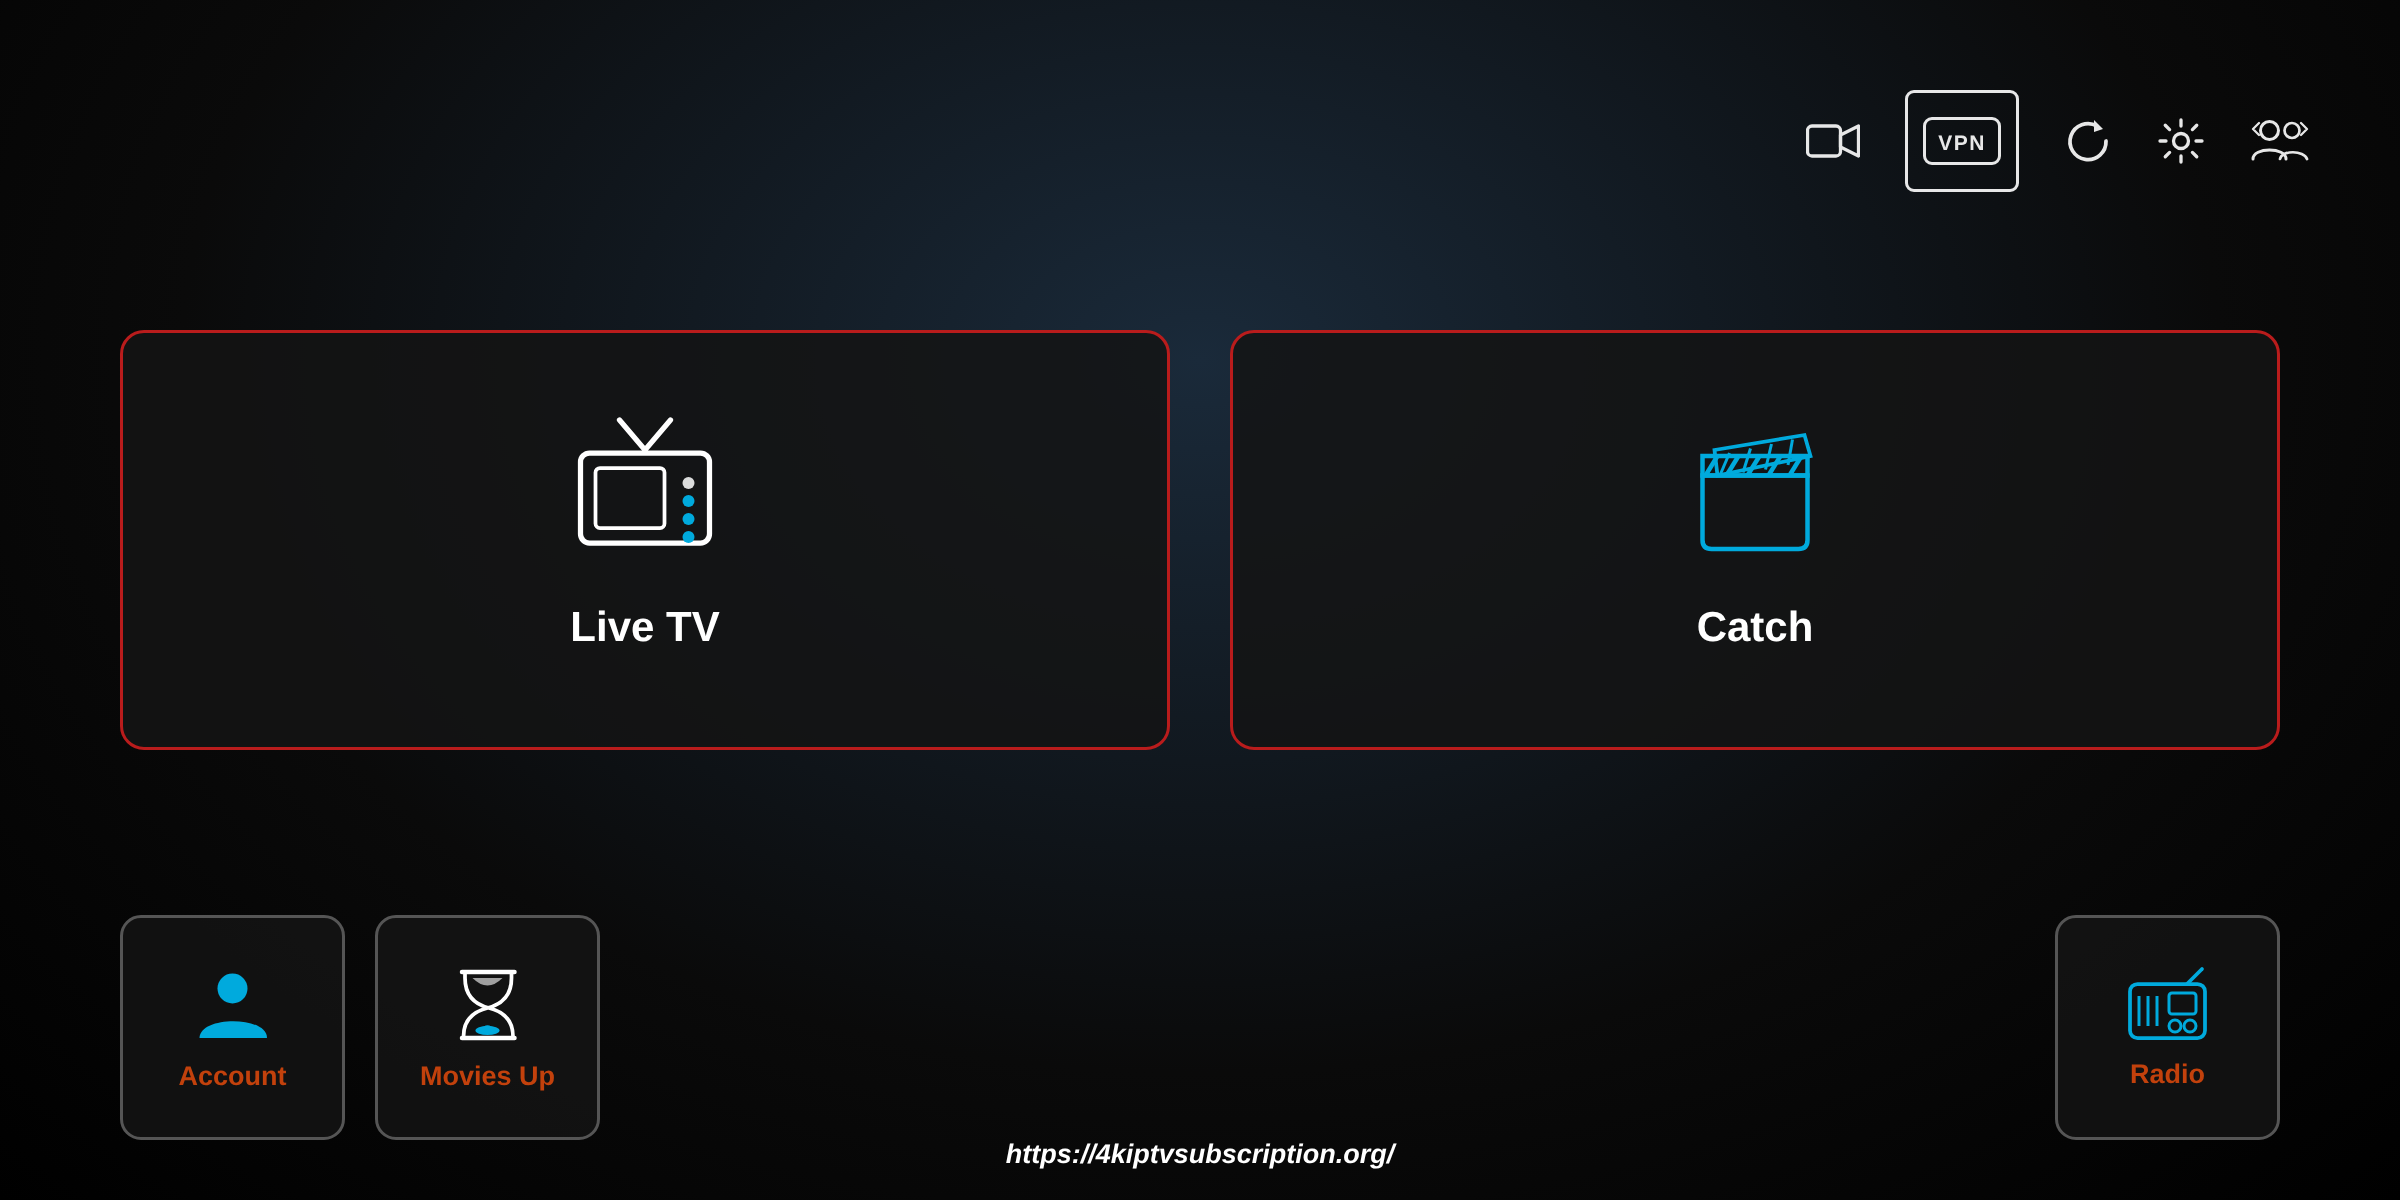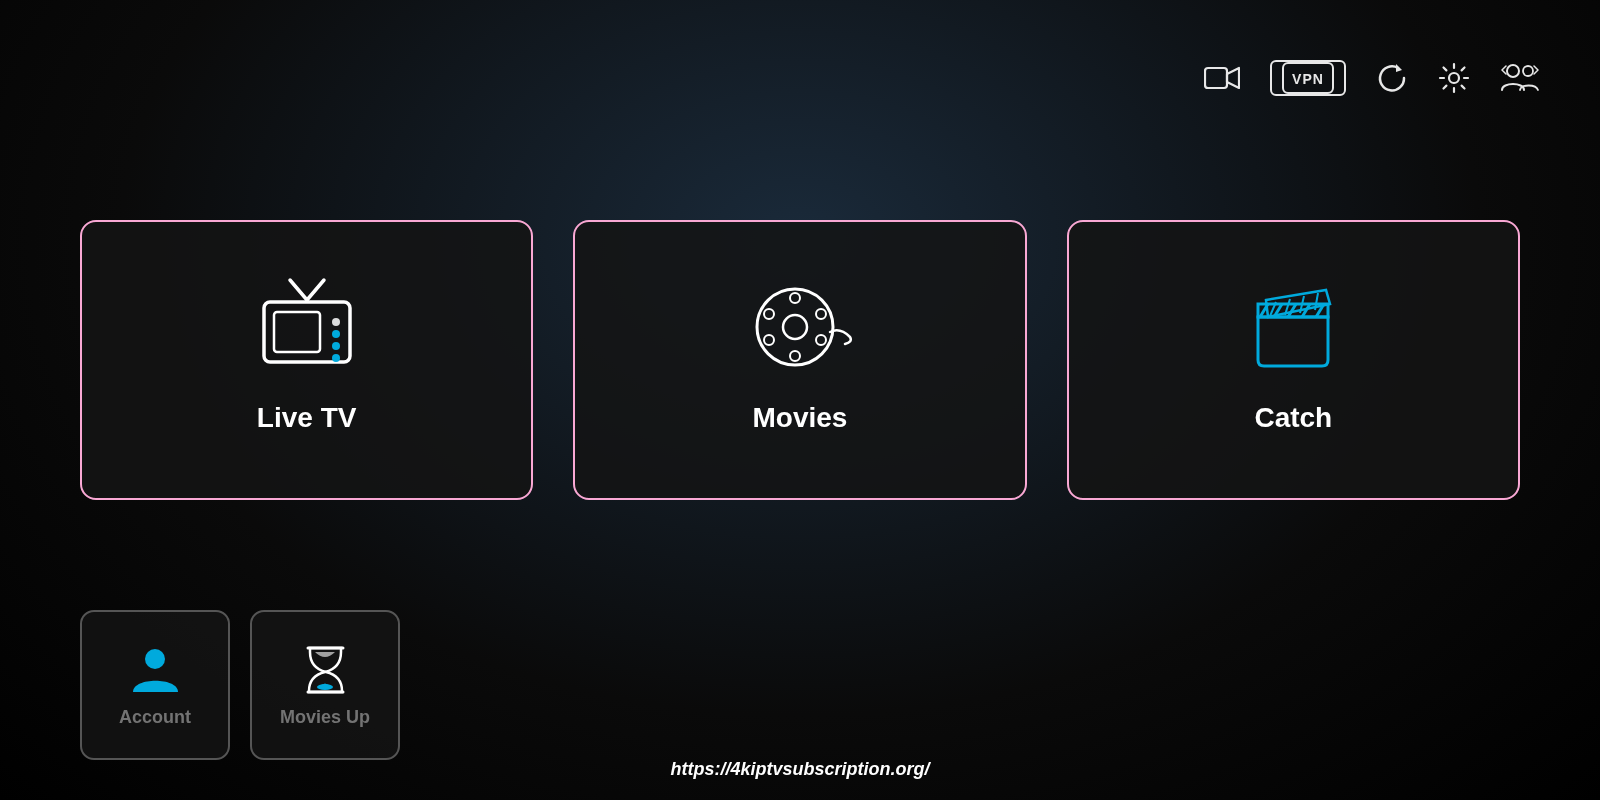--- a/index.html
+++ b/index.html
@@ -27,40 +27,40 @@
     .top-icon {
       color: #fff;
       font-size: 28px;
       cursor: pointer;
       opacity: 0.9;
     }
 
     .vpn-badge {
       border: 2px solid #fff;
       border-radius: 6px;
-      padding: 0 10px;
+      padding: 16px 10px;
       font-size: 16px;
       font-weight: bold;
       letter-spacing: 1px;
       cursor: pointer;
     }
 
     
     .main-cards {
       position: absolute;
       top: 220px;
       left: 80px;
       right: 80px;
       display: flex;
       gap: 40px;
     }
 
     .main-card {
       flex: 1;
-      border: 2px solid #f9a8d4;
+      border: 2px solid #b91c1c;
       border-radius: 16px;
       background: rgba(20,20,20,0.85);
       display: flex;
       flex-direction: column;
       align-items: center;
       justify-content: center;
       padding: 16px 20px 30px;
       cursor: pointer;
       min-height: 280px;
     }
@@ -107,21 +107,21 @@
       flex-direction: column;
       align-items: center;
       justify-content: center;
       gap: 10px;
       cursor: pointer;
     }
 
     .small-card .card-label {
       font-size: 18px;
       font-weight: bold;
-      color: #737373;
+      color: #c2410c;
     }
 
     
     .url-text {
       position: absolute;
       bottom: 20px;
       left: 50%;
       transform: translateX(-50%);
       font-size: 18px;
       font-style: italic;
@@ -189,40 +189,20 @@
 
         <circle cx="84" cy="50" r="4" fill="white" opacity="0.85"></circle>
         <circle cx="84" cy="62" r="4" fill="#00aadd"></circle>
         <circle cx="84" cy="74" r="4" fill="#00aadd"></circle>
         <circle cx="84" cy="86" r="4" fill="#00aadd"></circle>
       </svg>
     </div>
     <span class="card-label">Live TV</span>
   </div>
 
-  <div class="main-card">
-    <div class="card-icon">
-      <svg width="110" height="110" viewBox="0 0 110 110" fill="none" xmlns="http://www.w3.org/2000/svg">
-
-        <circle cx="50" cy="55" r="38" stroke="white" stroke-width="3" fill="none"></circle>
-
-        <circle cx="50" cy="55" r="12" stroke="white" stroke-width="2.5" fill="none"></circle>
-
-        <circle cx="50" cy="26" r="5" stroke="white" stroke-width="2" fill="none"></circle>
-        <circle cx="50" cy="84" r="5" stroke="white" stroke-width="2" fill="none"></circle>
-        <circle cx="24" cy="42" r="5" stroke="white" stroke-width="2" fill="none"></circle>
-        <circle cx="76" cy="42" r="5" stroke="white" stroke-width="2" fill="none"></circle>
-        <circle cx="24" cy="68" r="5" stroke="white" stroke-width="2" fill="none"></circle>
-        <circle cx="76" cy="68" r="5" stroke="white" stroke-width="2" fill="none"></circle>
-
-        <path d="M85 60 Q95 55 105 65 Q108 70 100 72" stroke="white" stroke-width="2.5" fill="none" stroke-linecap="round"></path>
-      </svg>
-    </div>
-    <span class="card-label">Movies</span>
-  </div>
 
   <div class="main-card">
     <div class="card-icon">
       <svg width="110" height="110" viewBox="0 0 110 110" fill="none" xmlns="http://www.w3.org/2000/svg">
 
         <path d="M20 45 L90 45 L90 88 Q90 94 84 94 L26 94 Q20 94 20 88 Z" stroke="#00aadd" stroke-width="3" fill="none"></path>
 
         <path d="M20 45 L20 32 L90 32 L90 45 Z" stroke="#00aadd" stroke-width="3" fill="none"></path>
 
         <line x1="30" y1="32" x2="22" y2="45" stroke="#00aadd" stroke-width="3"></line>
@@ -272,15 +252,35 @@
     </div>
     <span class="card-label">Movies Up</span>
   </div>
 
 </div>
 
 <div class="url-text">https://4kiptvsubscription.org/</div>
 
 <div class="bottom-right">
 
+  <div class="small-card">
+    <div>
+      <svg width="58" height="52" viewBox="0 0 58 52" fill="none" xmlns="http://www.w3.org/2000/svg">
+
+        <rect x="4" y="12" width="50" height="36" rx="5" stroke="#00aadd" stroke-width="2.5" fill="none"></rect>
+
+        <line x1="10" y1="20" x2="10" y2="40" stroke="#00aadd" stroke-width="2"></line>
+        <line x1="16" y1="20" x2="16" y2="40" stroke="#00aadd" stroke-width="2"></line>
+        <line x1="22" y1="20" x2="22" y2="40" stroke="#00aadd" stroke-width="2"></line>
+
+        <rect x="30" y="18" width="18" height="14" rx="2" stroke="#00aadd" stroke-width="2" fill="none"></rect>
+
+        <circle cx="34" cy="40" r="4" stroke="#00aadd" stroke-width="2" fill="none"></circle>
+        <circle cx="44" cy="40" r="4" stroke="#00aadd" stroke-width="2" fill="none"></circle>
+
+        <line x1="42" y1="12" x2="52" y2="2" stroke="#00aadd" stroke-width="2.5" stroke-linecap="round"></line>
+      </svg>
+    </div>
+    <span class="card-label">Radio</span>
+  </div>
 
 
 </div>
 
 </body></html>

